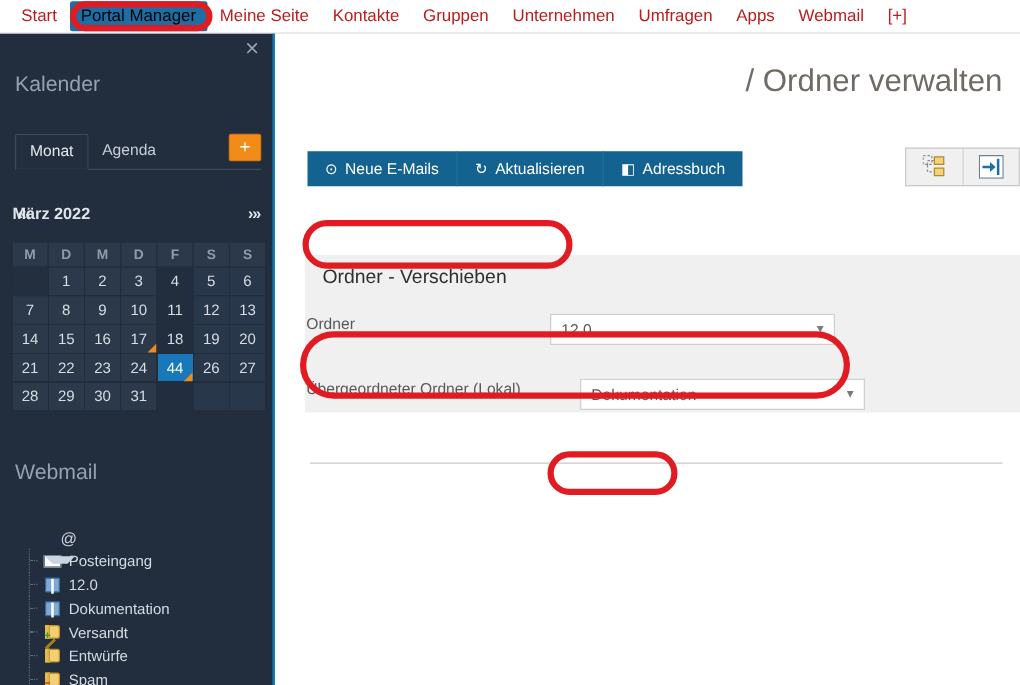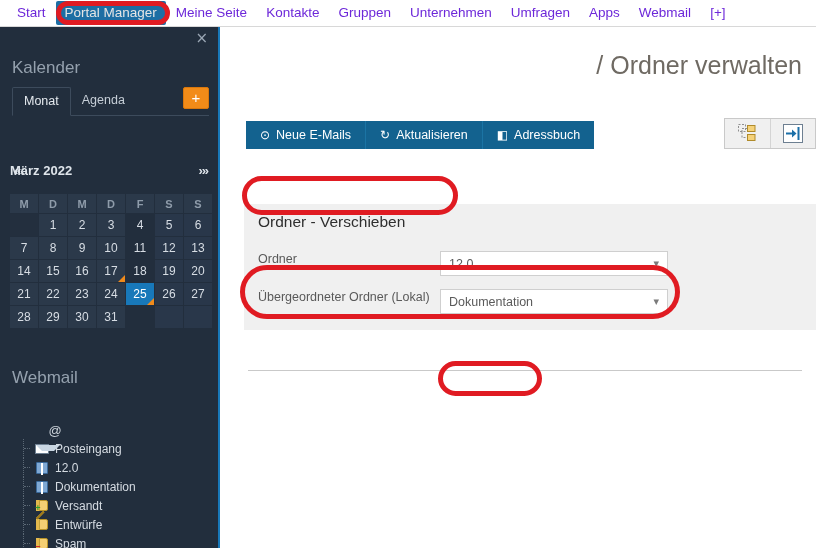--- a/index.html
+++ b/index.html
@@ -14,27 +14,27 @@
   
   #topnav {
     position: absolute; left: 0; top: 0; width: 816px; height: 27px;
     background: #ffffff;
     border-bottom: 1px solid #d8d8d8;
     display: flex; align-items: center;
     padding-left: 8px;
     white-space: nowrap;
   }
   .nav-item {
-    font-size: 13.5px; color: #6d28d9;
+    font-size: 13.5px; color: #b91c1c;
     padding: 4px 9px; margin-right: 1px;
     line-height: 16px;
     cursor: pointer;
   }
   .nav-item.active {
-    background: #1d6ea4; color: #e5e5e5; border-radius: 2px;
+    background: #1d6ea4; color: #000000; border-radius: 2px;
   }
 
   
   #sidebar {
     position: absolute; left: 0; top: 27px; width: 220px; height: 521px;
     background: #222e3d;
     border-right: 2px solid #1878b9;
   }
   #close-x {
     position: absolute; right: 10px; top: 4px;
@@ -43,21 +43,21 @@
   }
   .side-heading {
     color: #95a1ae; font-size: 17px; font-weight: normal;
     padding: 0 0 0 12px;
   }
   #kalender-heading { position: absolute; left: 0; top: 31px; }
   #webmail-heading { position: absolute; left: 0; top: 341px; }
 
   
   #cal-tabs {
-    position: absolute; left: 12px; top: 60px; width: 197px; height: 29px;
+    position: absolute; left: 12px; top: 80px; width: 197px; height: 29px;
     border-bottom: 1px solid #3d4b5c;
   }
   .cal-tab {
     float: left; font-size: 12.5px; color: #c6ced7;
     padding: 6px 11px 7px 11px; cursor: pointer;
   }
   .cal-tab.active {
     color: #e4e9ee;
     border: 1px solid #3d4b5c; border-bottom: 1px solid #222e3d;
     margin-bottom: -1px; border-radius: 2px 2px 0 0;
@@ -218,21 +218,21 @@
     background: #f0f0f0;
     display: flex; align-items: center; padding-left: 14px;
     font-size: 15.5px; color: #2f2f2f;
   }
   #form-body {
     position: absolute; left: 22px; top: 213px; right: 0; height: 90px;
     background: #f0f0f0;
   }
   .frow { position: absolute; left: 0; width: 100%; display: flex; }
   .flabel {
-    width: 196px; padding-left: 14px;
+    width: 196px; padding-left: 1px;
     font-size: 12.5px; color: #595959; line-height: 16px;
   }
   .fselect {
     width: 228px; height: 25px;
     background: #ffffff; border: 1px solid #cfcfcf;
     display: flex; align-items: center; justify-content: space-between;
     padding: 0 8px; font-size: 12.5px; color: #5a5a5a; cursor: pointer;
   }
   .chev { color: #7b7b7b; font-size: 11px; line-height: 11px; }
   #divider {
@@ -332,21 +332,21 @@
             <td class="ev">17</td>
             <td class="col-f">18</td>
             <td class="weekend">19</td>
             <td class="weekend">20</td>
           </tr>
           <tr>
             <td class="">21</td>
             <td class="">22</td>
             <td class="">23</td>
             <td class="">24</td>
-            <td class="sel ev">25</td>
+            <td class="sel ev">44</td>
             <td class="weekend">26</td>
             <td class="weekend">27</td>
           </tr>
           <tr>
             <td class="">28</td>
             <td class="">29</td>
             <td class="">30</td>
             <td class="">31</td>
             <td class="other col-f"></td>
             <td class="other weekend"></td>
@@ -443,21 +443,21 @@
     <div id="panel-head">Ordner - Verschieben</div>
 
     <div id="form-body">
       <div class="frow" style="top:11px;">
         <div class="flabel">Ordner</div>
         <div class="fselect">
           <span>12.0</span>
           <span class="chev">▾</span>
         </div>
       </div>
-      <div class="frow" style="top:49px;">
+      <div class="frow" style="top:63px;gap:24px;">
         <div class="flabel">Übergeordneter Ordner (Lokal)</div>
         <div class="fselect">
           <span>Dokumentation</span>
           <span class="chev">▾</span>
         </div>
       </div>
     </div>
 
     <div id="divider"></div>
 

